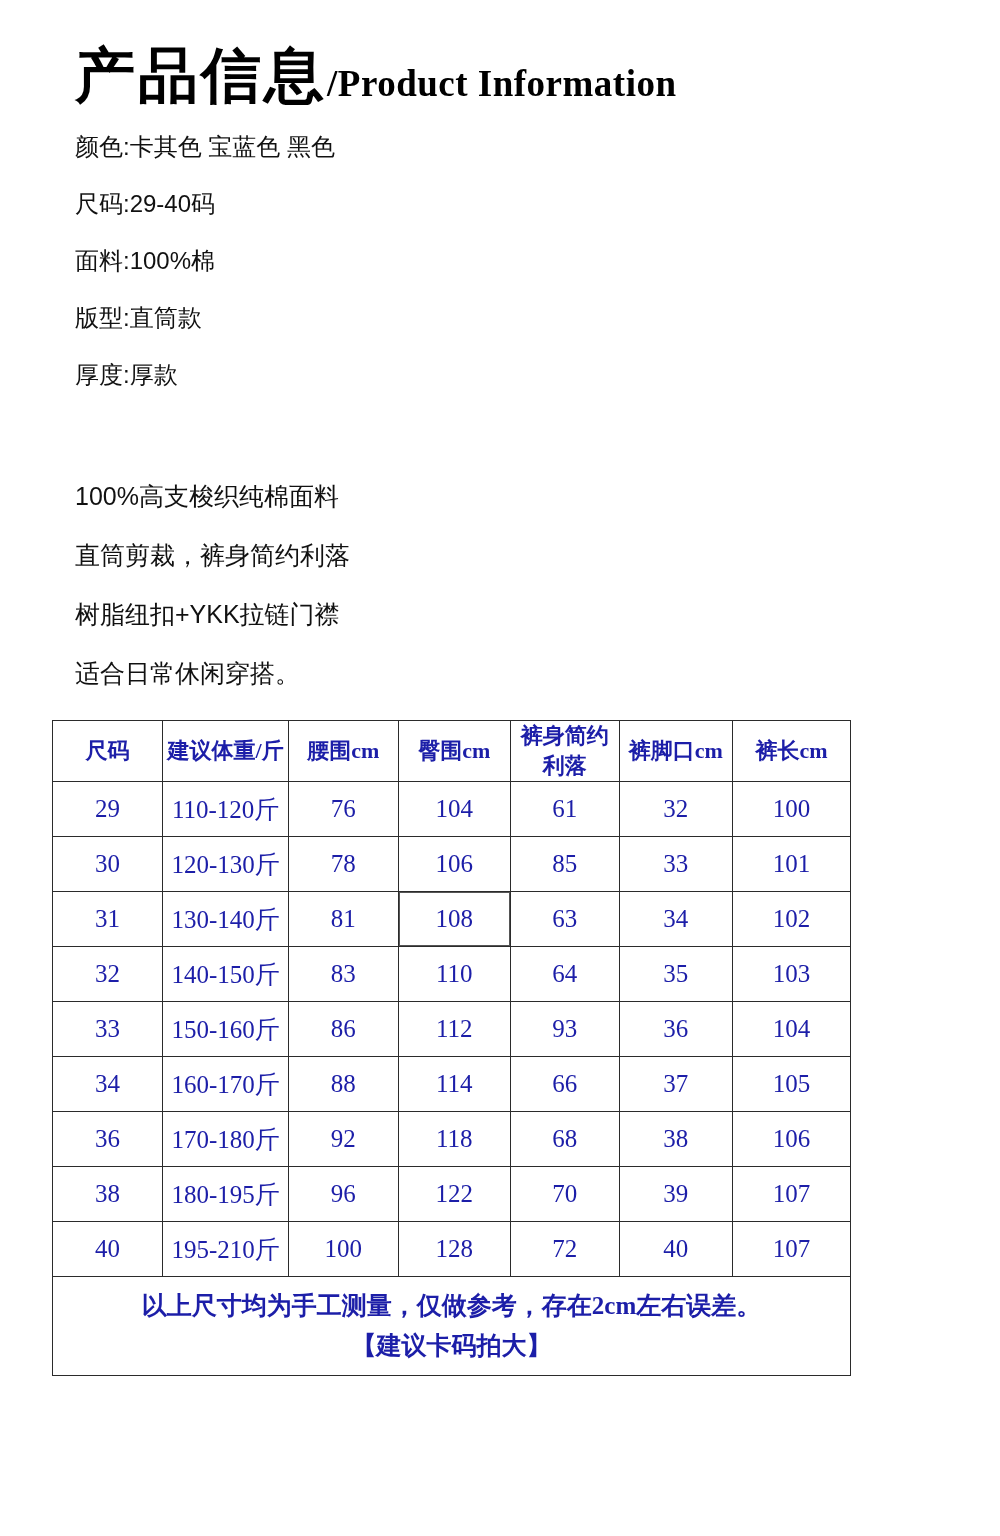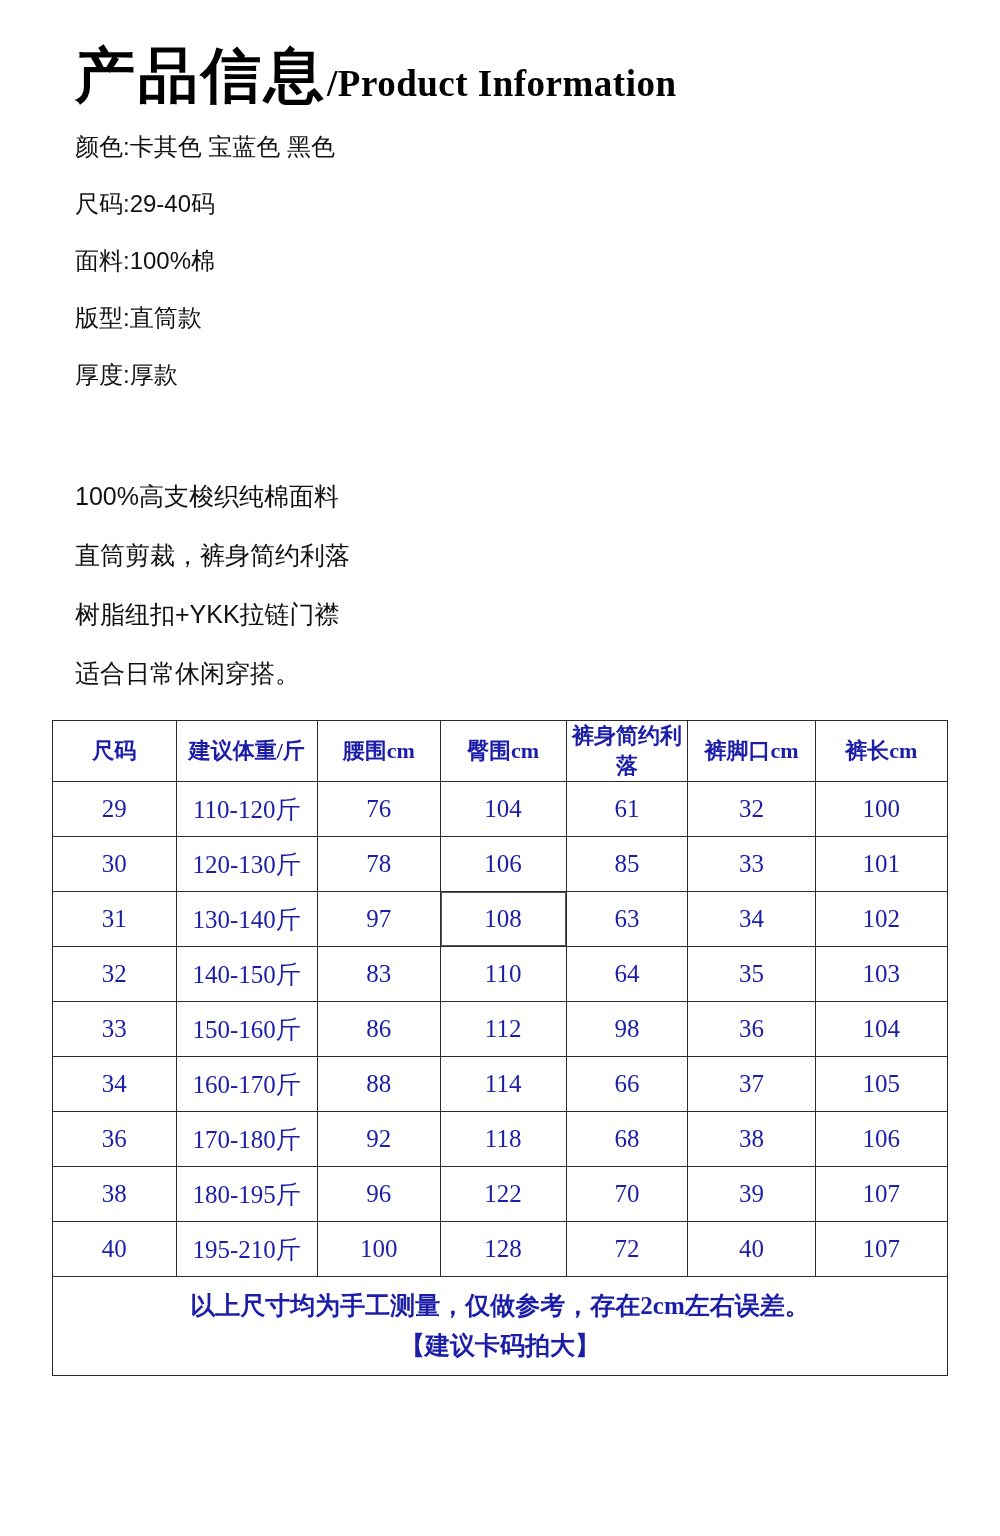--- a/index.html
+++ b/index.html
@@ -55,21 +55,21 @@
   }
   .desc p {
     margin: 0 0 34px 0;
     font-size: 25px;
     line-height: 25px;
     color: #111;
   }
   
   table.size-table {
     margin-top: 34px;
-    width: 896px;
+    width: 799px;
     border-collapse: collapse;
     table-layout: fixed;
     padding-left: 26px;
   }
   table.size-table th,
   table.size-table td {
     border: 1px solid #2b2b2b;
     text-align: center;
     vertical-align: middle;
     color: #1c1ea8;
@@ -158,41 +158,41 @@
           <td>120-130斤</td>
           <td>78</td>
           <td>106</td>
           <td>85</td>
           <td>33</td>
           <td>101</td>
         </tr>
         <tr>
           <td>31</td>
           <td>130-140斤</td>
-          <td>97</td>
+          <td>81</td>
           <td class="highlight">108</td>
           <td>63</td>
           <td>34</td>
           <td>102</td>
         </tr>
         <tr>
           <td>32</td>
           <td>140-150斤</td>
           <td>83</td>
           <td>110</td>
           <td>64</td>
           <td>35</td>
           <td>103</td>
         </tr>
         <tr>
           <td>33</td>
           <td>150-160斤</td>
           <td>86</td>
           <td>112</td>
-          <td>98</td>
+          <td>93</td>
           <td>36</td>
           <td>104</td>
         </tr>
         <tr>
           <td>34</td>
           <td>160-170斤</td>
           <td>88</td>
           <td>114</td>
           <td>66</td>
           <td>37</td>

